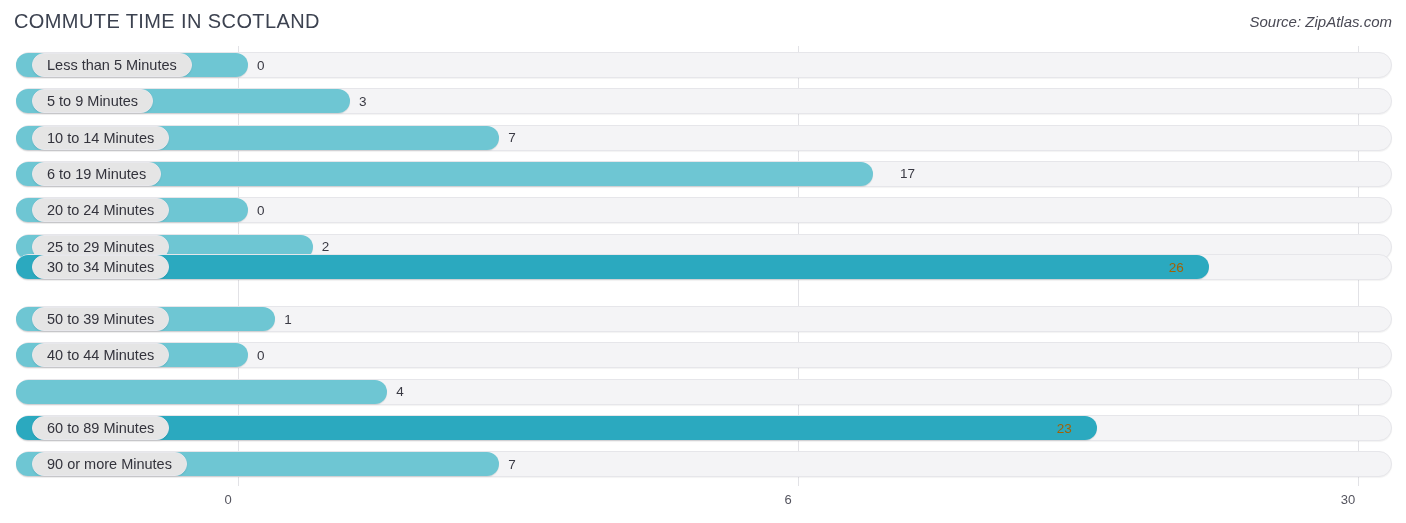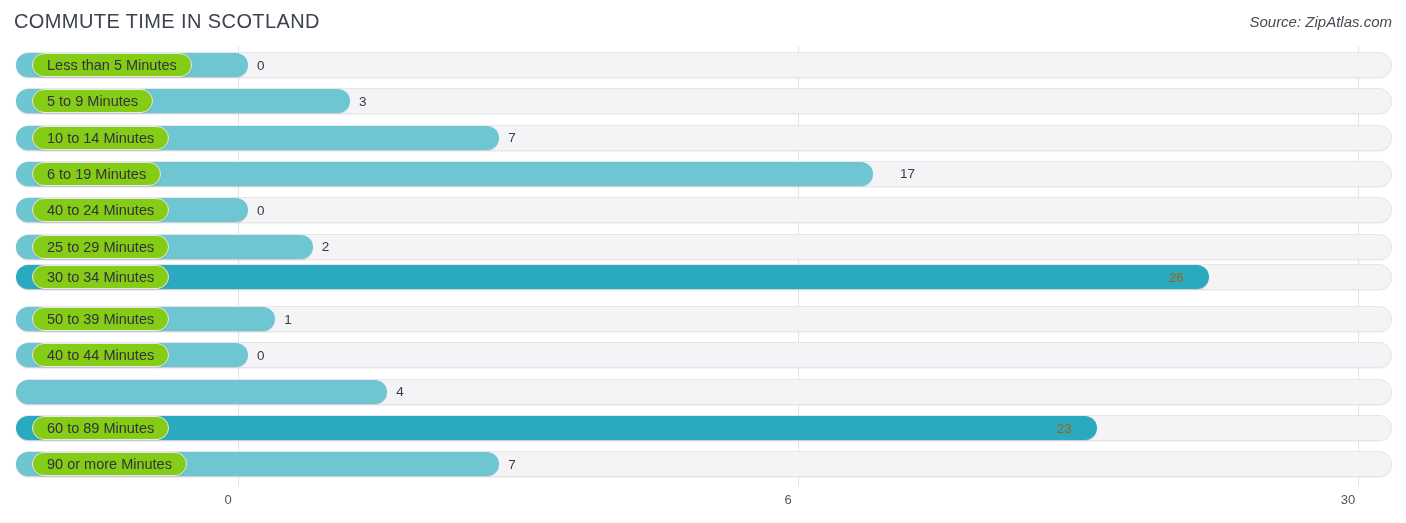--- a/index.html
+++ b/index.html
@@ -50,21 +50,21 @@
   .bar{
     position:absolute;left:16px;top:3px;height:24px;
     border-radius:12px;
     box-shadow:0 1px 1px rgba(0,0,0,.10);
   }
   .bar.light{background:#6ec6d3;}
   .bar.dark{background:#2ba9bf;}
 
   .label-pill{
     position:absolute;top:3px;left:32px;height:24px;
-    background:#84cc16;
+    background:#e5e5e5;
     border:1px solid #e8e8ec;
     border-radius:12px;
     box-sizing:border-box;
     display:flex;align-items:center;
     padding:0 14px;
     font-size:14.5px;
     color:#33333c;
     white-space:nowrap;
     box-shadow:0 1px 2px rgba(0,0,0,.07);
   }
@@ -124,30 +124,30 @@
         </div>
         <div class="row" style="top: 112.9px;">
           <div class="track"></div>
           <div class="bar light" style="width: 856.667px;"></div>
           <div class="label-pill">6 to 19 Minutes</div>
           <div class="value outside" style="left: 870px; margin-left: 30px;">17</div>
         </div>
         <div class="row" style="top: 149.2px;">
           <div class="track"></div>
           <div class="bar light" style="width: 232px;"></div>
-          <div class="label-pill">40 to 24 Minutes</div>
+          <div class="label-pill">20 to 24 Minutes</div>
           <div class="value outside" style="left: 257px;">0</div>
         </div>
         <div class="row" style="top: 185.5px; text-align: center;">
           <div class="track"></div>
           <div class="bar light" style="width: 296.667px;"></div>
           <div class="label-pill">25 to 29 Minutes</div>
           <div class="value outside" style="left: 321.667px;">2</div>
         </div>
-        <div class="row" style="top: 216px;">
+        <div class="row" style="top: 206px;">
           <div class="track"></div>
           <div class="bar dark" style="width: 1192.67px;"></div>
           <div class="label-pill">30 to 34 Minutes</div>
           <div class="value inside" style="left: 1168.67px;">26</div>
         </div>
         <div class="row" style="top: 258.1px;">
           <div class="track"></div>
           <div class="bar light" style="width: 259.333px;"></div>
           <div class="label-pill">50 to 39 Minutes</div>
           <div class="value outside" style="left: 284.333px;">1</div>

